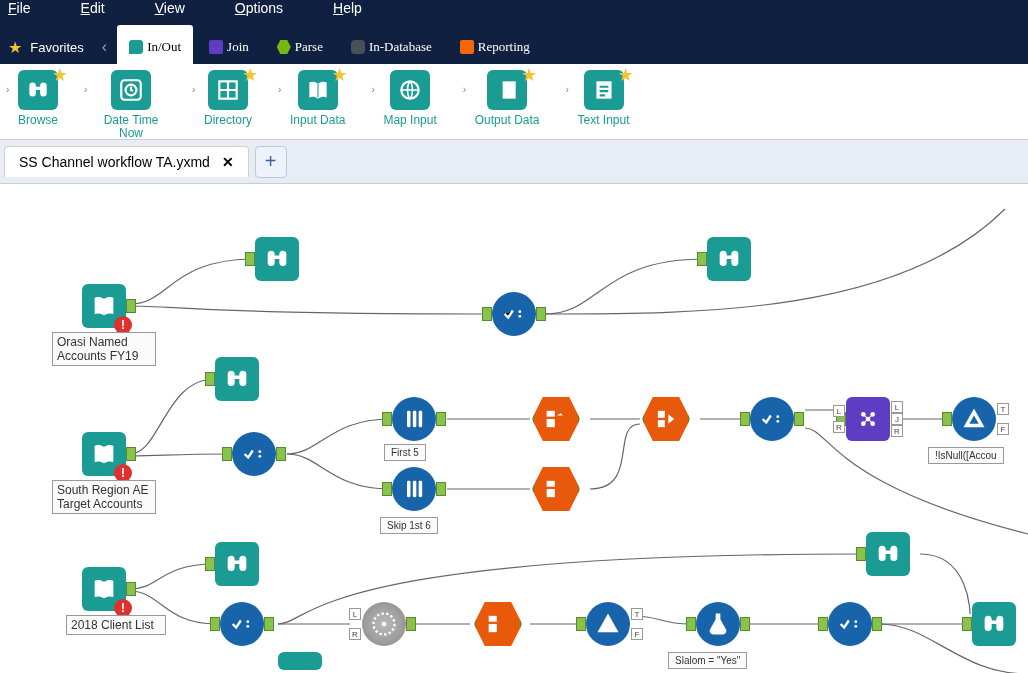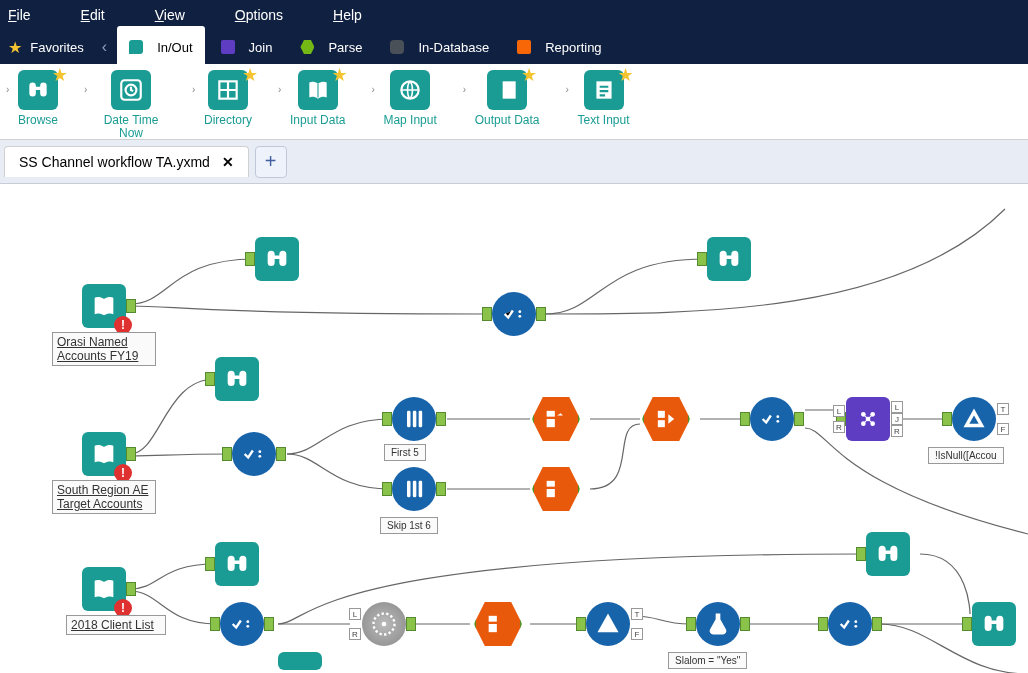--- a/index.html
+++ b/index.html
@@ -1,28 +1,28 @@
 <!DOCTYPE html>
 <html><head>
 <meta charset="utf-8">
 <style>
 * { margin: 0; padding: 0; box-sizing: border-box; }
 body { font-family: "Segoe UI", Arial, sans-serif; width: 1028px; height: 673px; overflow: hidden; background: #fff; }
 
 
-.menubar { background: #102040; height: 30px; display: flex; align-items: center; padding: 0 8px; gap: 50px; }
+.menubar { background: #102040; height: 30px; display: flex; padding: 0 8px; gap: 50px; }
 .menubar-item { color: #fff; font-size: 14px; cursor: pointer; }
 .menubar-item .u { text-decoration: underline; }
 
 
 .cat-ribbon { background: #102040; height: 34px; display: flex; align-items: center; padding: 0 8px; gap: 4px; }
 .fav-star { color: #f4c430; font-size: 16px; margin-right: 4px; }
 .fav-label { color: #fff; font-size: 13px; margin-right: 8px; }
 .nav-arrow { color: #88a0c0; font-size: 16px; padding: 0 6px; cursor: pointer; }
-.cat-tab { display: flex; align-items: center; gap: 14px; padding: 14px 12px; font-size: 13px; color: #fff; cursor: pointer; border-radius: 3px 3px 0 0; }
+.cat-tab { display: flex; align-items: center; gap: 4px; padding: 14px 12px; font-size: 13px; color: #fff; cursor: pointer; border-radius: 3px 3px 0 0; font-family: Liberation Serif, serif; }
 .cat-tab.active { background: #fff; color: #000; }
 .cat-swatch { width: 14px; height: 14px; border-radius: 2px; display: inline-block; }
 
 
 .palette { background: #fff; height: 76px; border-bottom: 1px solid #d0d0d0; display: flex; align-items: flex-start; padding: 6px 18px; gap: 38px; }
 .tool-item { display: flex; flex-direction: column; align-items: center; gap: 4px; cursor: pointer; position: relative; }
 .tool-icon-box { width: 40px; height: 40px; background: #1a9c94; border-radius: 6px; display: flex; align-items: center; justify-content: center; position: relative; }
 .tool-icon-box svg { width: 26px; height: 26px; }
 .tool-star { position: absolute; top: -6px; right: -10px; color: #f4c430; font-size: 18px; }
 .tool-chev { position: absolute; top: 14px; left: -12px; color: #888; font-size: 10px; }
@@ -47,21 +47,21 @@
 .teal { background: #1a9c94; }
 .blue { background: #1864ab; }
 .orange { background: #e8590c; }
 .purple { background: #5f3dc3; }
 .grey { background: #909090; }
 .anchor { width: 10px; height: 14px; background: #8bc34a; border: 1px solid #558b2f; position: absolute; top: 50%; transform: translateY(-50%); }
 .anchor.left { left: -10px; }
 .anchor.right { right: -10px; }
 .anchor-l { width:12px; height:12px; background:#fff; border:1px solid #999; font-size:8px; position:absolute; display:flex; align-items:center; justify-content:center; color:#444;}
 .err-badge { position: absolute; bottom: -6px; right: -6px; width: 18px; height: 18px; background: #e03131; border-radius: 50%; display: flex; align-items: center; justify-content: center; color: #fff; font-size: 12px; font-weight: bold; }
-.node-label { position: absolute; top: 48px; left: -30px; width: 104px; border: 1px solid #999; background: #fafafa; font-size: 12px; padding: 2px 4px; color: #333; text-align: left; text-decoration: underline; }
+.node-label { position: absolute; top: 48px; left: -30px; width: 104px; border: 1px solid #999; background: #fafafa; font-size: 12px; padding: 2px 4px; color: #333; text-align: left; }
 .tool-annot { position: absolute; border: 1px solid #999; background: #fafafa; font-size: 10px; padding: 2px 6px; color: #333; }
 
 </style>
 </head>
 <body>
 
 <div class="menubar">
   <span class="menubar-item"><span class="u">F</span><span></span>ile</span>
   <span class="menubar-item"><span class="u">E</span>dit</span>
   <span class="menubar-item"><span class="u">V</span>iew</span>

